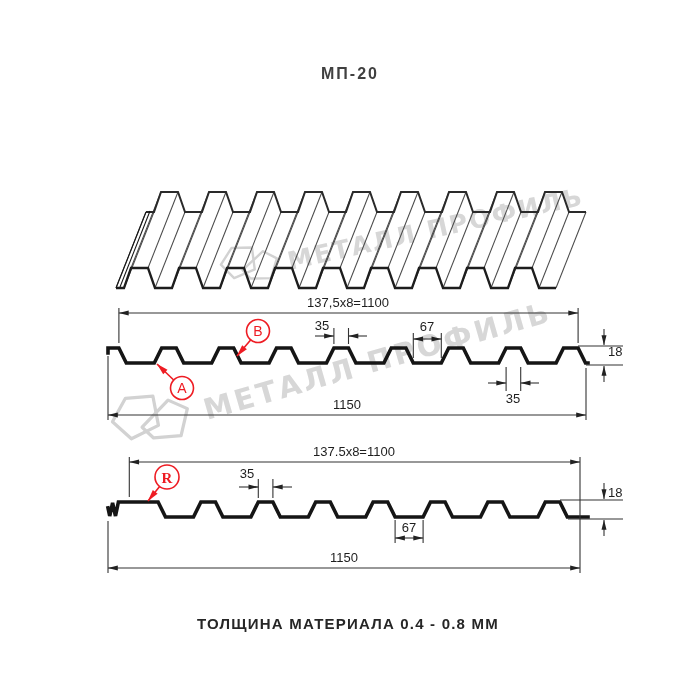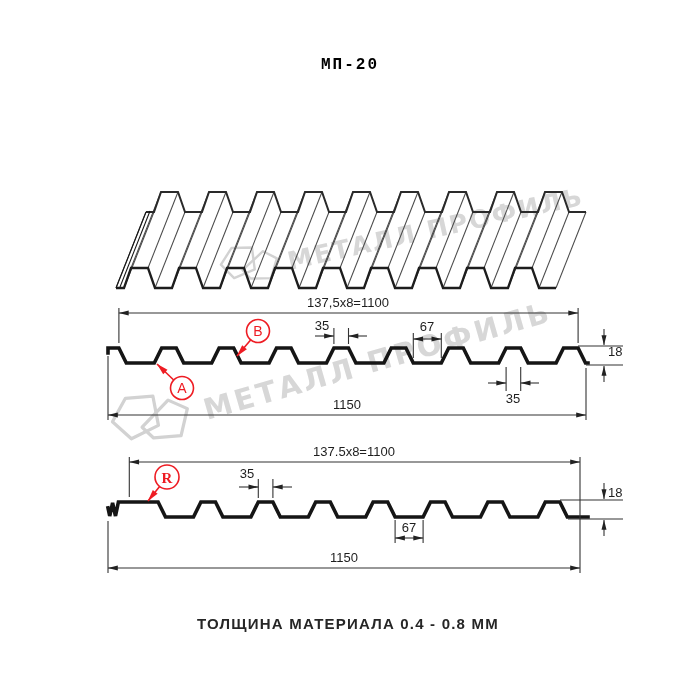--- a/index.html
+++ b/index.html
@@ -2,22 +2,22 @@
 <html><head>
 <meta charset="utf-8">
 <style>
   html,body{margin:0;padding:0;background:#fff;}
   .canvas{position:relative;width:700px;height:700px;background:#ffffff;overflow:hidden;
           font-family:"Liberation Sans",sans-serif;}
   .art{position:absolute;left:0;top:0;}
   header{position:absolute;left:0;top:56px;width:700px;text-align:center;}
   .page-title{font-family:"DejaVu Sans",sans-serif;font-weight:700;font-size:37px;
               letter-spacing:2px;color:#111;line-height:1;}
-  .model-label{font-family:Liberation Mono, monospace;font-weight:700;font-size:16px;
-               letter-spacing:2px;color:#000000;}
+  .model-label{font-family:Liberation Sans, sans-serif;font-weight:700;font-size:16px;
+               letter-spacing:2px;color:#404040;margin-top:9px;}
   footer{position:absolute;left:0;top:615px;width:696px;text-align:center;}
   .thickness-note{font-weight:700;font-size:15px;letter-spacing:1.2px;color:#262626;}
   
   .wm-txt{font-family:"DejaVu Sans",sans-serif;font-weight:700;fill:#d7d7d7;}
   .wm-logo{fill:none;stroke:#d2d2d2;stroke-width:2.4;stroke-linejoin:round;}
   .prof{fill:none;stroke:#151515;stroke-width:3.6;stroke-linecap:square;}
   .p3d{fill:none;stroke:#2a2a2a;stroke-width:2;}
   .p3db{fill:none;stroke:#1d1d1d;stroke-width:2.3;}
   .conn{stroke:#4a4a4a;stroke-width:1.05;}
   .edge3d{stroke:#141414;}

